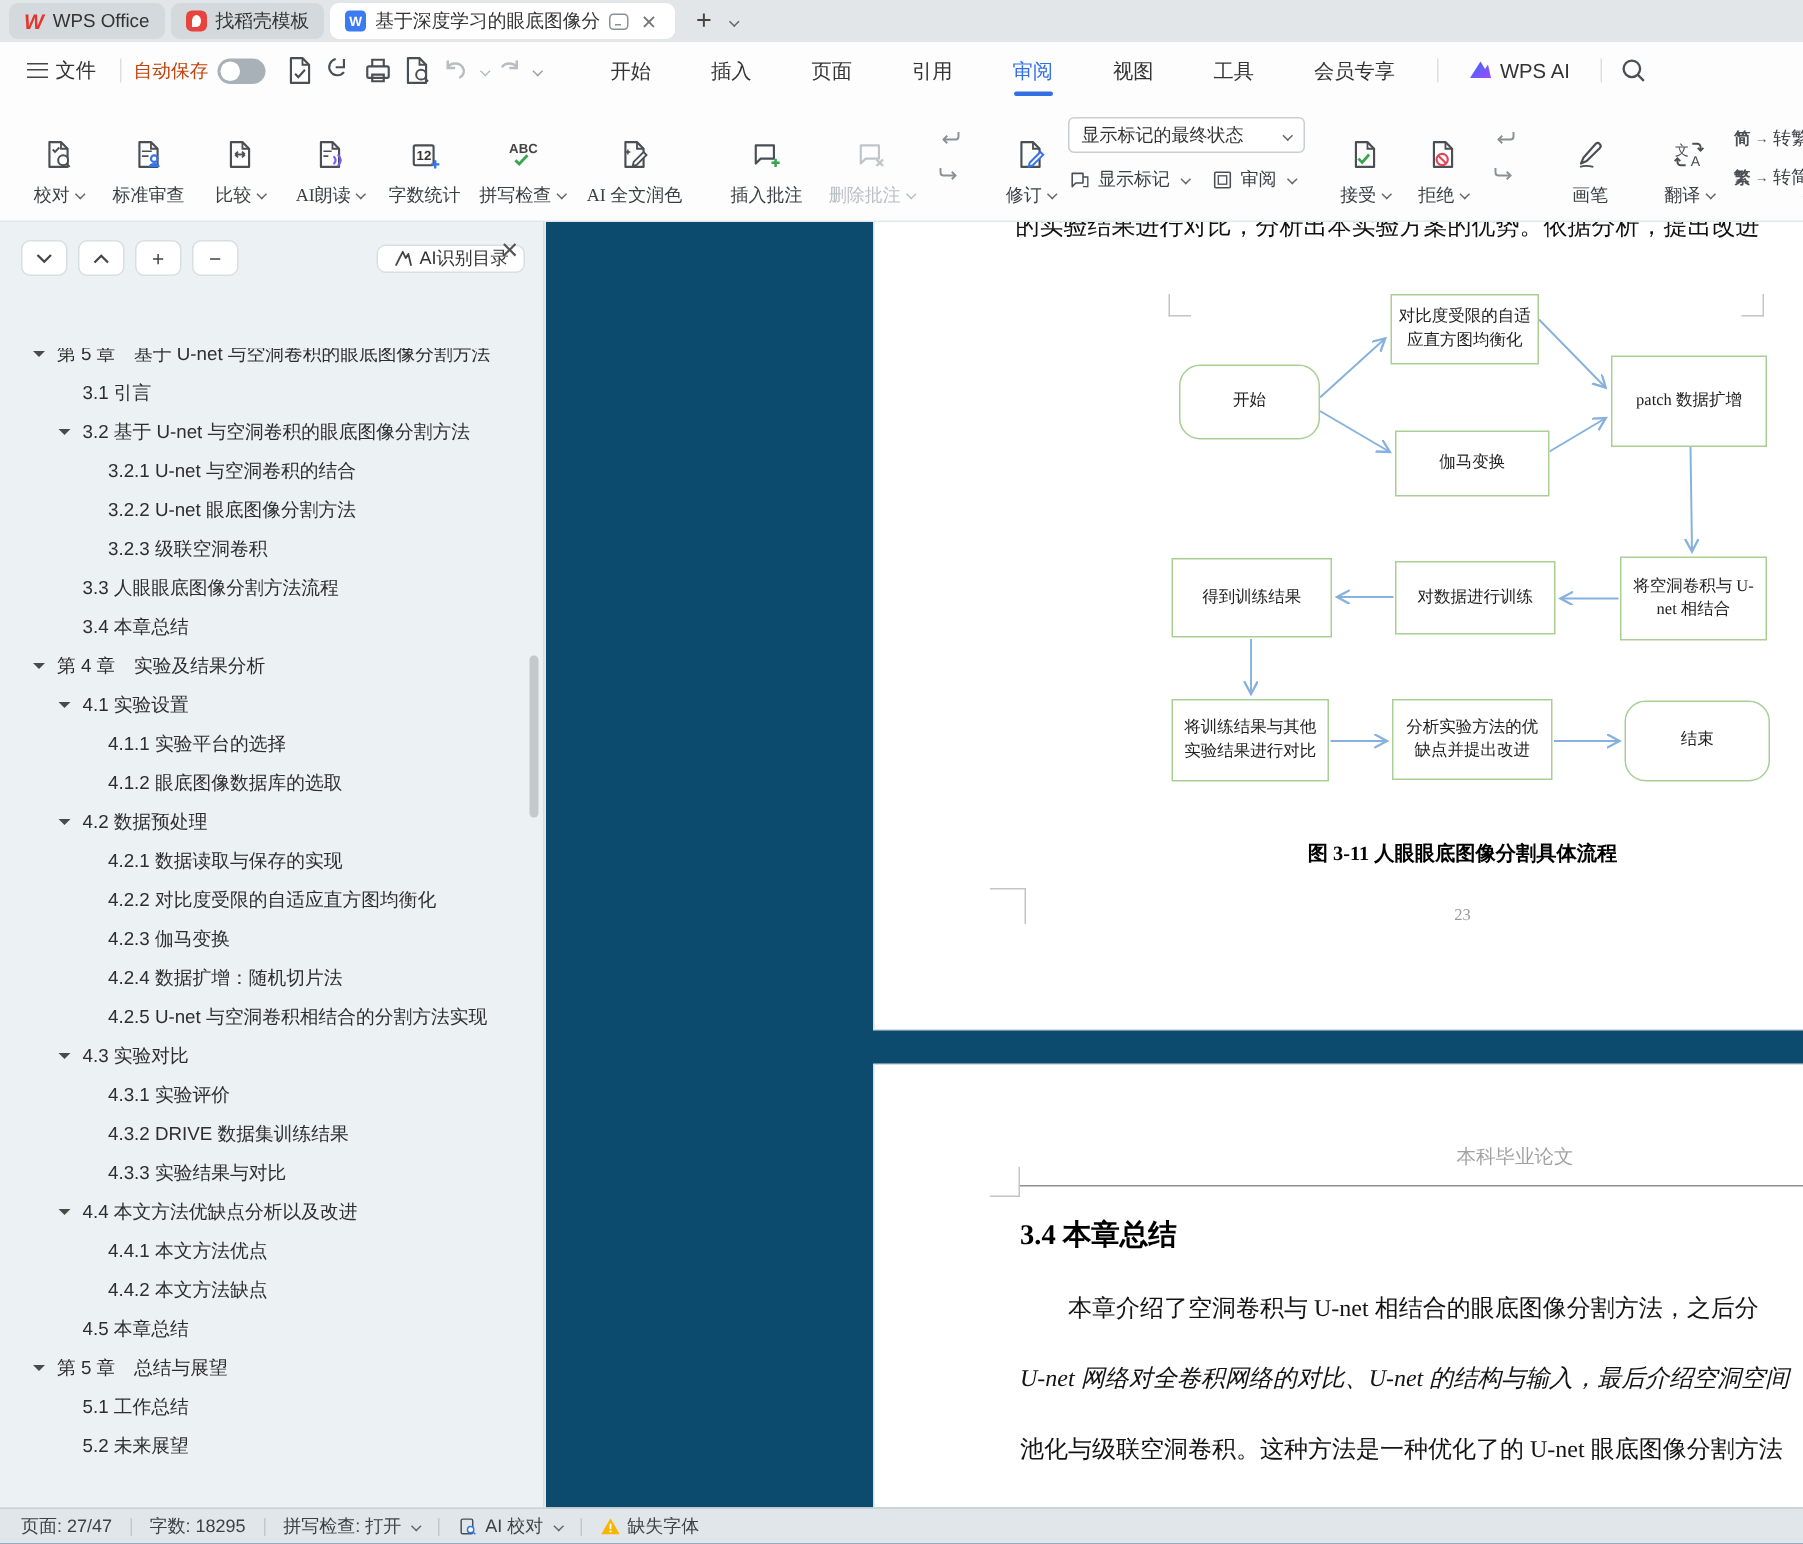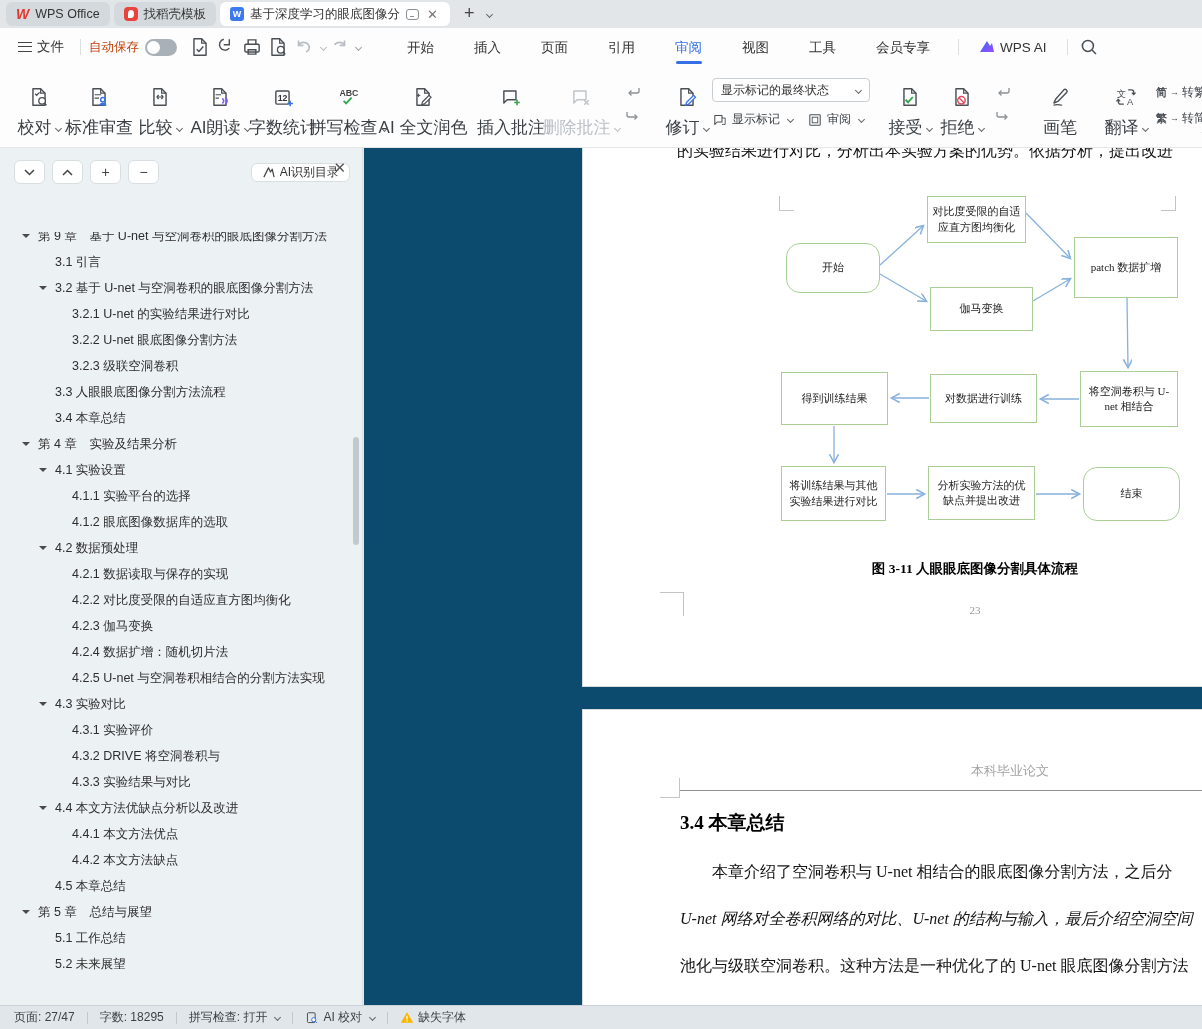--- a/index.html
+++ b/index.html
@@ -36,21 +36,21 @@
   .mtab.active { color:#3470e4; }
   .mtab.active:after { content:""; position:absolute; left:50%; transform:translateX(-50%); bottom:0px; width:26px; height:3px; border-radius:2px; background:#3470e4; }
   .wpsai { display:flex; align-items:center; gap:5px; font-size:13.5px; color:#333; padding:0 12px; }
 
   
   .ribbon { position:absolute; left:0; top:66px; width:100%; height:82px; background:#fdfdfd; border-bottom:1px solid #e2e6e8; display:flex; align-items:stretch; padding:5px 0 8px 12px; }
   .rgroup { display:flex; align-items:stretch; position:relative; }
   .vsep { width:1px; background:#e6eaec; margin:4px 7px; }
   .rbtn { display:flex; flex-direction:column; align-items:center; justify-content:flex-end; padding-top:6px; }
   .rbtn .ric { height:28px; display:flex; align-items:center; justify-content:center; }
-  .rlabel { font-size:17px; color:#3a3f44; margin-top:5px; white-space:nowrap; }
+  .rlabel { font-size:12px; color:#3a3f44; margin-top:5px; white-space:nowrap;font-family:Liberation Serif, serif; }
   .rbtn.disabled .rlabel { color:#b9bfc4; }
   .rbtn.disabled .chev { border-color:#b9bfc4; }
   .ri { width:22px; height:22px; }
   .navcol { display:flex; flex-direction:column; justify-content:center; gap:8px; padding:0 4px; }
   .navbtn { width:22px; height:16px; display:flex; align-items:center; justify-content:center; }
   .markup-dd { width:158px; height:24px; border:1px solid #c9ced2; border-radius:4px; font-size:12px; color:#333; display:flex; align-items:center; justify-content:space-between; padding:0 8px; background:#fff; }
   .mini-row { display:flex; align-items:center; gap:14px; margin-top:9px; }
   .mini-btn { display:flex; align-items:center; gap:4px; font-size:12px; color:#3a3f44; white-space:nowrap; }
   .cjk-btn { display:flex; align-items:center; gap:3px; font-size:12px; color:#3a3f44; white-space:nowrap; }
   .cjk-ic { font-size:11px; color:#4a4f54; font-weight:bold; }
@@ -469,33 +469,33 @@
           <path d="M2 12L7 2l2.2 4.5L11 3.5 13 12" fill="none" stroke="#444" stroke-width="1.3" stroke-linejoin="round"></path>
         </svg>
       <span>AI识别目录</span>
     </span>
   </div>
 
   <div class="toc">
 
       <div class="trow lvl1 has-caret">
       <span class="tcaret"></span>
-      <span class="tlabel">第 9 章　基于 U-net 与空洞卷积的眼底图像分割方法</span>
+      <span class="tlabel">第 5 章　基于 U-net 与空洞卷积的眼底图像分割方法</span>
     </div>
       <div class="trow lvl2">
       
       <span class="tlabel">3.1 引言</span>
     </div>
       <div class="trow lvl2 has-caret">
       <span class="tcaret"></span>
       <span class="tlabel">3.2 基于 U-net 与空洞卷积的眼底图像分割方法</span>
     </div>
       <div class="trow lvl3">
       
-      <span class="tlabel">3.2.1 U-net 的实验结果进行对比</span>
+      <span class="tlabel">3.2.1 U-net 与空洞卷积的结合</span>
     </div>
       <div class="trow lvl3">
       
       <span class="tlabel">3.2.2 U-net 眼底图像分割方法</span>
     </div>
       <div class="trow lvl3">
       
       <span class="tlabel">3.2.3  级联空洞卷积</span>
     </div>
       <div class="trow lvl2">
@@ -549,21 +549,21 @@
       <div class="trow lvl2 has-caret">
       <span class="tcaret"></span>
       <span class="tlabel">4.3 实验对比</span>
     </div>
       <div class="trow lvl3">
       
       <span class="tlabel">4.3.1  实验评价</span>
     </div>
       <div class="trow lvl3">
       
-      <span class="tlabel">4.3.2 DRIVE 将空洞卷积与</span>
+      <span class="tlabel">4.3.2 DRIVE 数据集训练结果</span>
     </div>
       <div class="trow lvl3">
       
       <span class="tlabel">4.3.3  实验结果与对比</span>
     </div>
       <div class="trow lvl2 has-caret">
       <span class="tcaret"></span>
       <span class="tlabel">4.4 本文方法优缺点分析以及改进</span>
     </div>
       <div class="trow lvl3">

